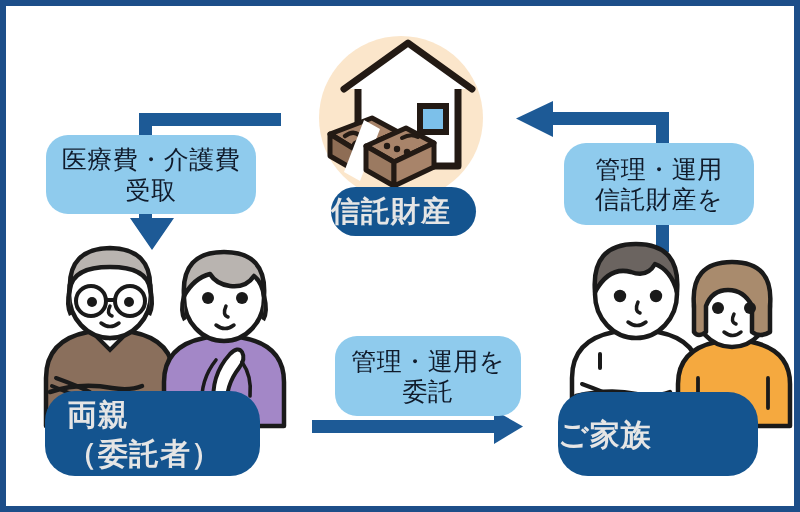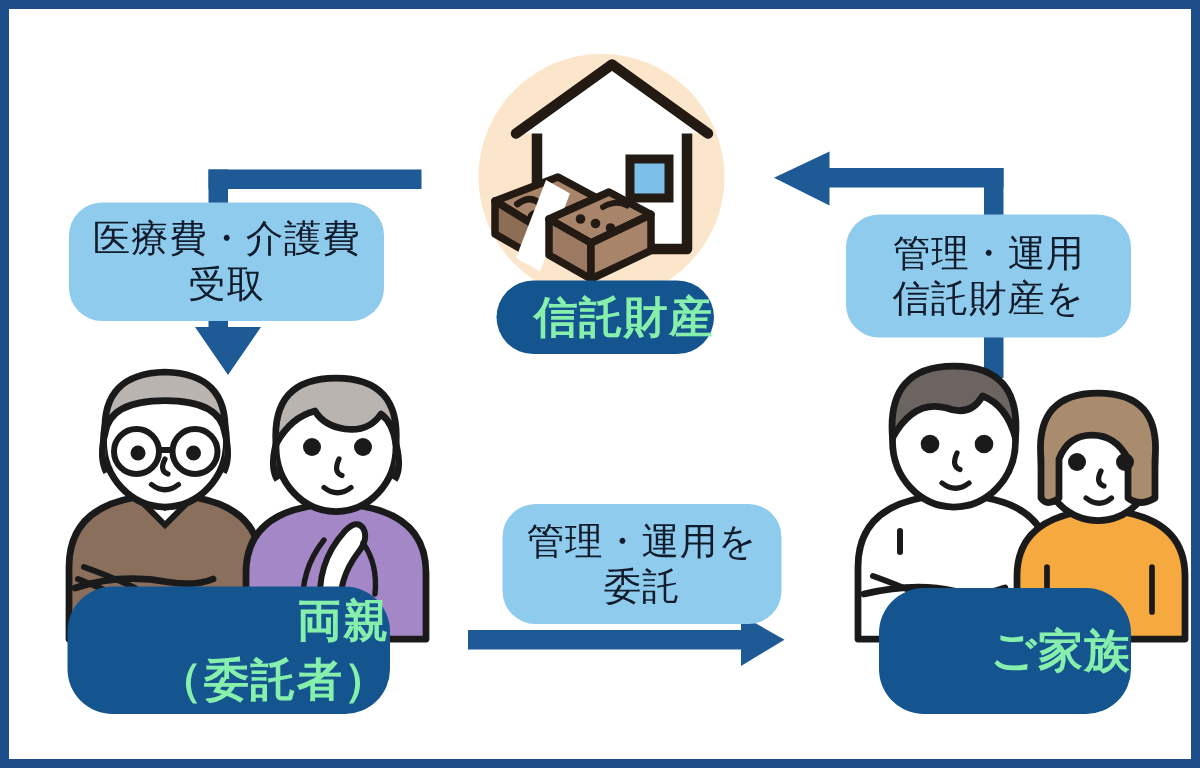--- a/index.html
+++ b/index.html
@@ -54,23 +54,23 @@
   }
   .callout span { display: block; white-space: nowrap; }
 
   
   .pill {
     position: absolute;
     background: #14548f;
     border-radius: 30px;
     display: flex;
     flex-direction: column;
-    align-items: flex-end;
+    align-items: flex-start;
     justify-content: center;
-    color: #86efac;
+    color: #e5e5e5;
     font-weight: bold;
     text-align: center;
     z-index: 30;
     box-sizing: border-box;
   }
   .pill span { display: block; white-space: nowrap; }
 
   #pill-trust { font-size: 29px; letter-spacing: 1px; }
   #pill-parents, #pill-family { font-size: 30px; line-height: 1.3; letter-spacing: 1px; }
 
@@ -241,20 +241,20 @@
 
     <div class="pill" id="pill-trust" style="left:325px; top:181px; width:145px; height:49px;">
       <span>信託財産</span>
     </div>
 
     <div class="pill" id="pill-parents" style="left:39px; top:385px; width:215px; height:85px;padding-left:22px;">
       <span>両親</span>
       <span>（委託者）</span>
     </div>
 
-    <div class="pill" id="pill-family" style="left:580px; top:386px; width:168px; height:84px;">
+    <div class="pill" id="pill-family" style="left:552px; top:386px; width:200px; height:84px;">
       <span>ご家族</span>
     </div>
 
   </div>
 
   <div id="frame"></div>
 </div>
 
 </body></html>

